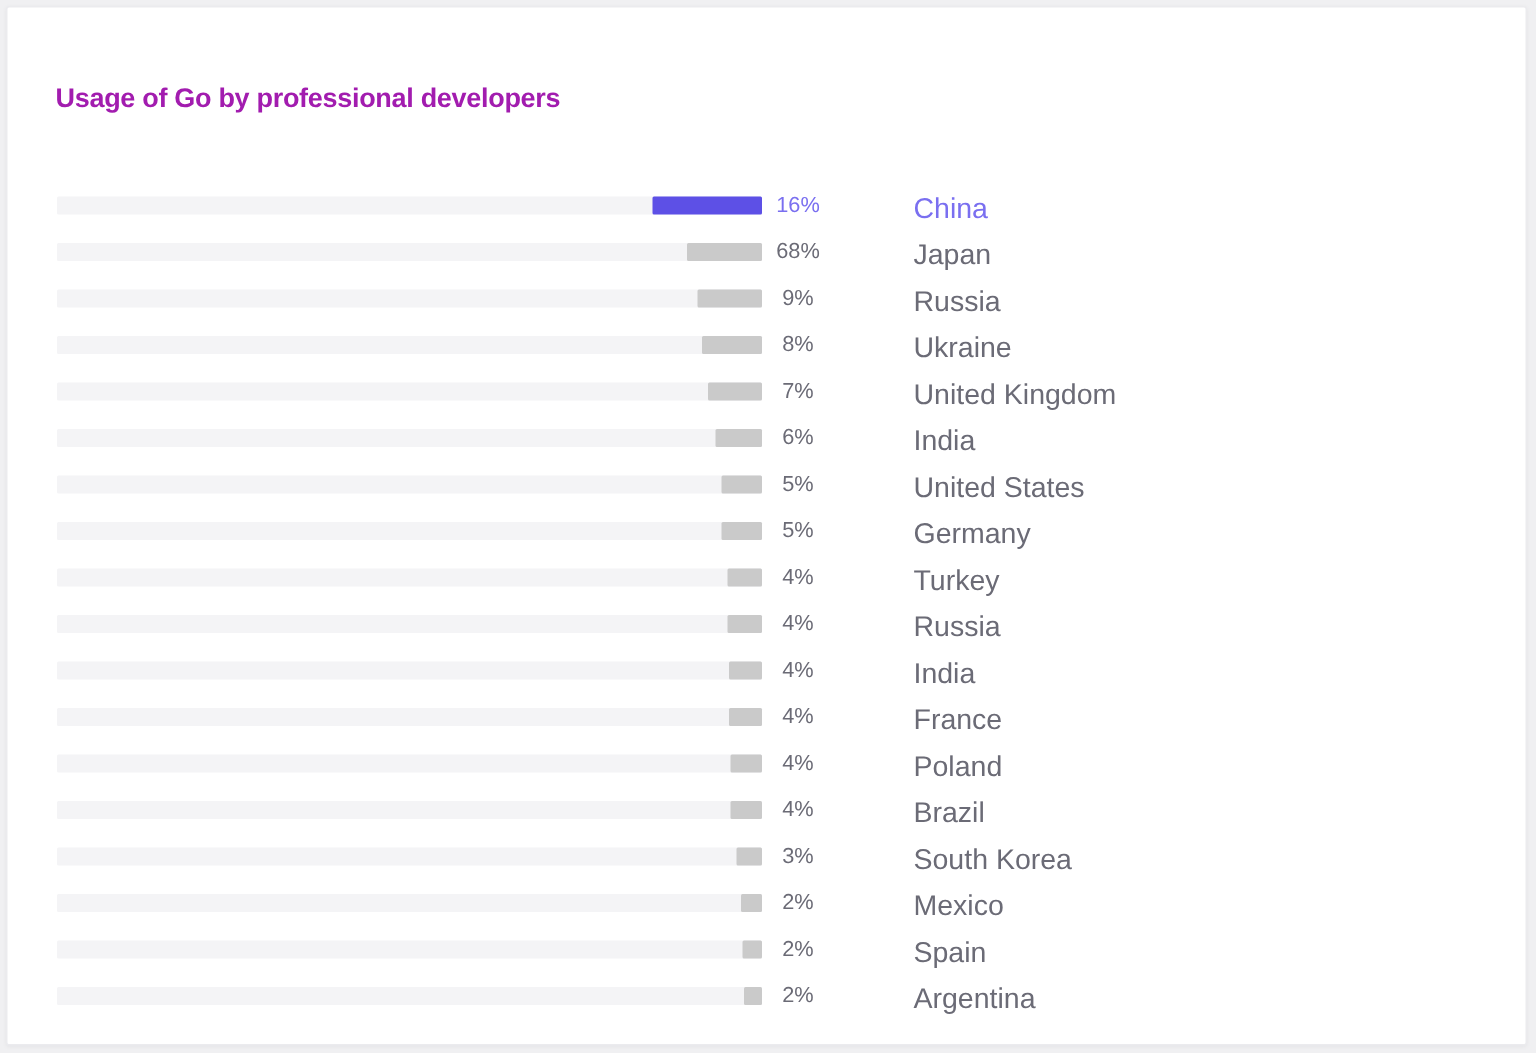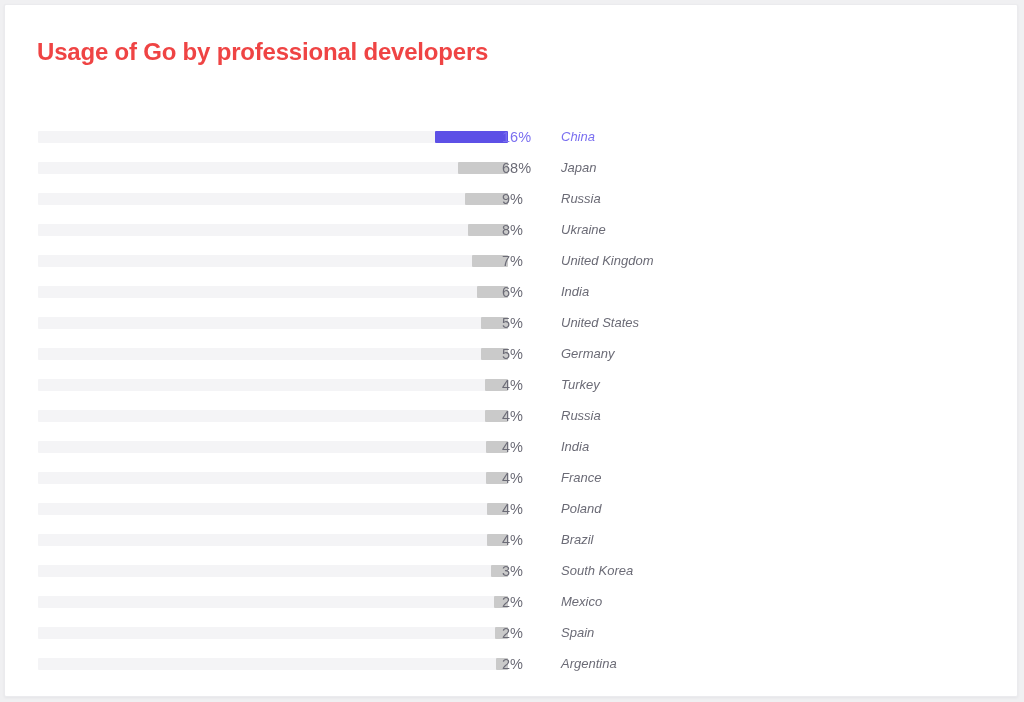--- a/index.html
+++ b/index.html
@@ -22,24 +22,24 @@
     background: #ffffff;
     border: 1px solid #ebebee;
     border-radius: 2px;
     box-shadow: 0 1px 3px rgba(20, 20, 40, 0.05);
     box-sizing: border-box;
     overflow: hidden;
   }
   .chart-title {
     position: absolute;
     left: 32px;
-    top: 33px;
-    font-size: 24px;
+    top: 50px;
+    font-size: 18px;
     font-weight: bold;
-    color: #ef4444;
+    color: #a21caf;
     letter-spacing: -0.2px;
     white-space: nowrap;
   }
   .rows {
     position: absolute;
     left: 0;
     top: 120px;
     width: 100%;
   }
   .row {
@@ -64,33 +64,32 @@
     border-radius: 1px;
   }
   .row.highlight .bar {
     background: #5d50e6;
   }
   .pct {
     position: absolute;
     left: 497px;
     top: 4px;
     width: 60px;
-    text-align: left;
+    text-align: center;
     font-size: 14.5px;
     color: #6b6b76;
     white-space: nowrap;
   }
   .label {
     position: absolute;
-    left: 556px;
+    left: 604px;
     top: 4px;
-    font-size: 13px;
+    font-size: 19px;
     color: #6b6b76;
     white-space: nowrap;
-    font-style: italic;
   }
   .row.highlight .pct,
   .row.highlight .label {
     color: #7a6ff0;
   }
 </style>
 </head>
 <body>
 
 <div class="card">

